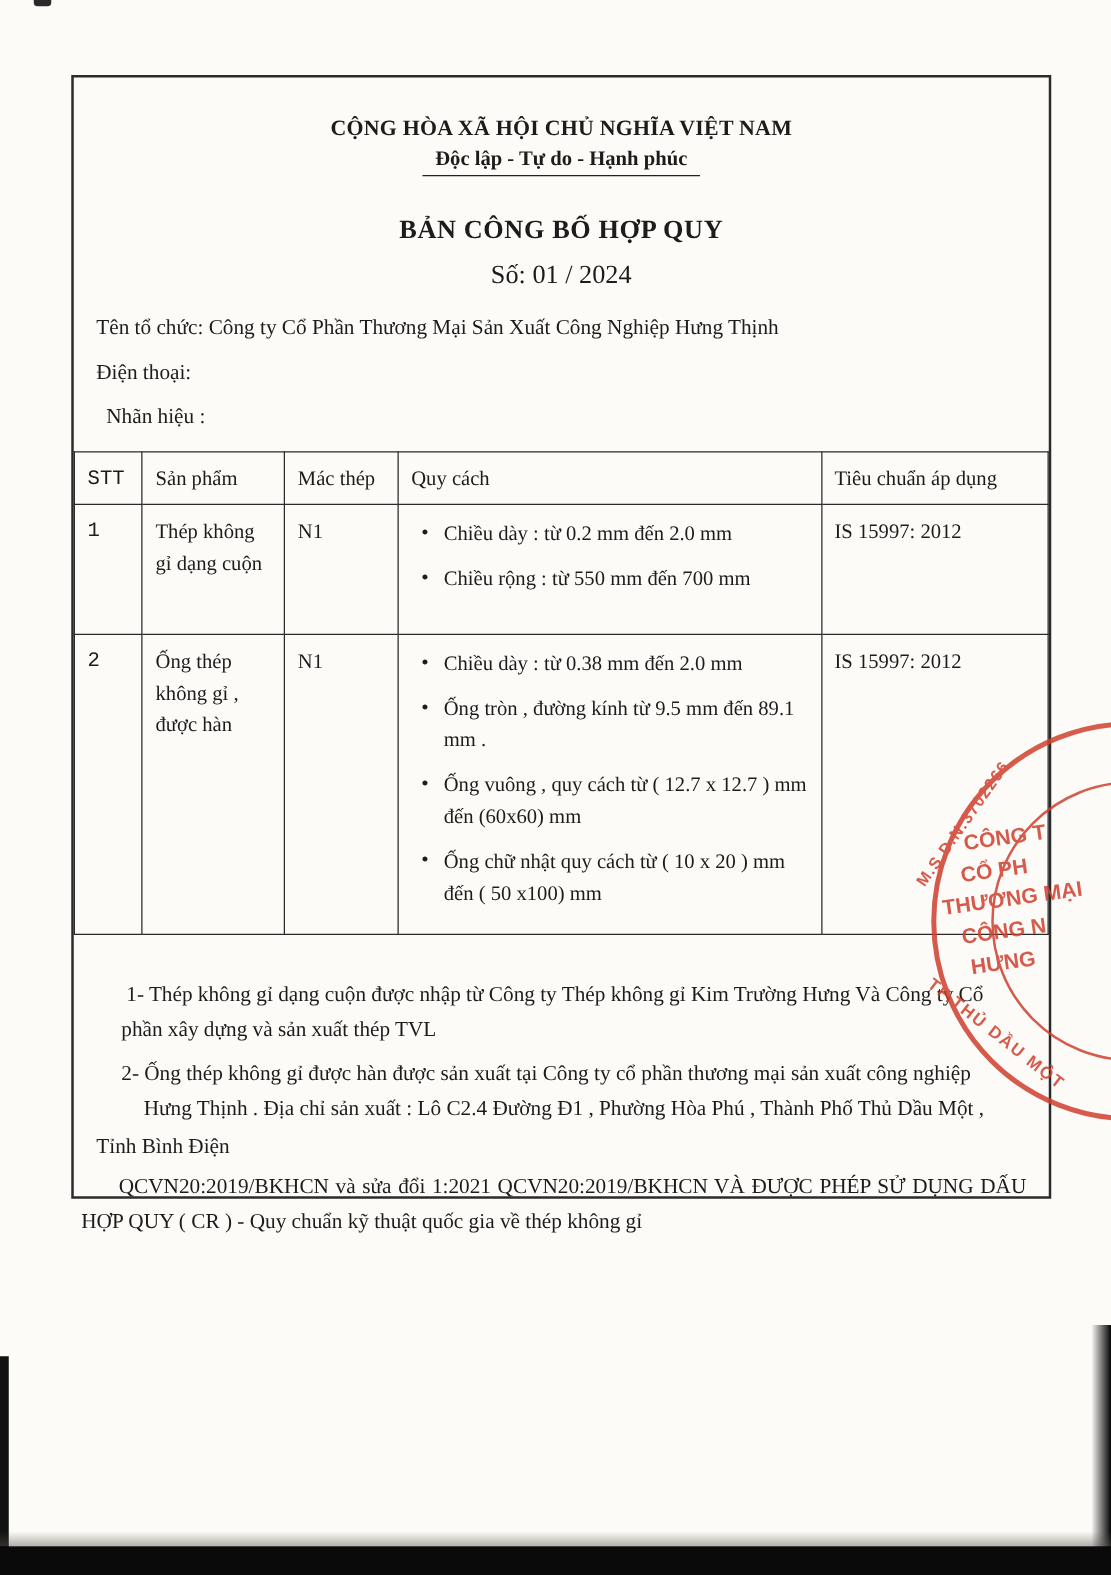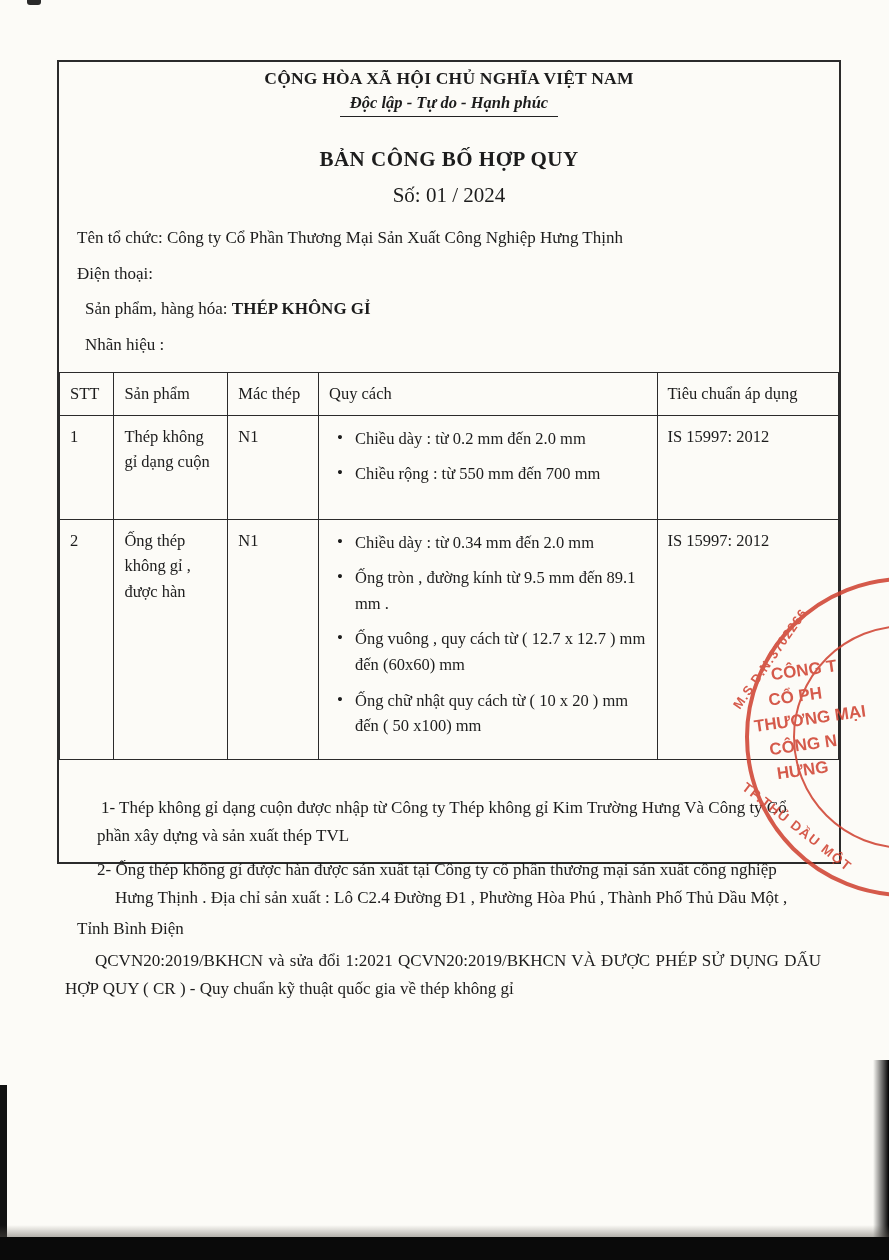--- a/index.html
+++ b/index.html
@@ -3,47 +3,47 @@
 <meta charset="utf-8">
 <style>
   * { margin:0; padding:0; box-sizing:border-box; }
   html,body { background:#d9d9d9; }
   .page {
     position:relative; width:889px; height:1260px; margin:0 auto;
     background:#fcfbf7; overflow:hidden;
     font-family:"Liberation Serif", serif; color:#1c1c1c;
   }
   .frame {
-    position:absolute; left:57px; top:60px; width:784px; height:804px;
-    border:2px solid #2b2b2b; padding:6px 0 0 0;
+    position:absolute; left:57px; top:60px; width:784px; height:899px;
+    border:2px solid #2b2b2b; padding:30px 0 0 0;
   }
   .center { text-align:center; }
   .country { font-size:17.5px; font-weight:bold; letter-spacing:.2px; }
   .motto {
     display:inline-block; font-size:16.5px; font-weight:bold;
-    border-bottom:1.5px solid #222; padding:0 10px 3px; margin-top:4px;font-style:italic;
+    border-bottom:1.5px solid #222; padding:0 10px 3px; margin-top:4px;
   }
   .title { font-size:21px; font-weight:bold; letter-spacing:.5px; margin-top:30px; }
   .docnum { font-size:21px; margin-top:11px; }
   .para { font-size:17px; line-height:1.62; margin:8px 20px 0 18px; }
   .para.first { margin-top:16px; }
   .indent1 { margin-left:26px; }
   .indent2 { margin-left:30px; }
   .boldval { font-weight:bold; }
 
   table.spec {
     width:100%; border-collapse:collapse; margin-top:14px;
     font-size:16.5px; line-height:1.55;
   }
   .spec th, .spec td {
     border:1.6px solid #2b2b2b; padding:8px 10px;
     vertical-align:top; text-align:left; font-weight:normal;
   }
   .spec th { height:40px; }
-  .th-stt, .c-stt { text-align:center; }
+  .th-stt, .c-stt { text-align:center;font-family:Liberation Mono, monospace; }
   .c-mt { text-align:center; }
   .c-sp { text-align:justify; }
   .row-1 td { height:104px; }
   .row-2 td { height:240px; }
   ul.quycach { list-style:none; padding-left:26px; margin-top:2px; }
   ul.quycach li { position:relative; margin-bottom:10px; }
   ul.quycach li::before {
     content:"•"; position:absolute; left:-18px; top:-1px; font-size:17px;
   }
 
@@ -112,23 +112,20 @@
     <div class="center">
       <div class="country">CỘNG HÒA XÃ HỘI CHỦ NGHĨA VIỆT NAM</div>
       <div><span class="motto">Độc lập - Tự do - Hạnh phúc</span></div>
     </div>
 
     <div class="center title">BẢN CÔNG BỐ HỢP QUY</div>
     <div class="center docnum">Số: 01 / 2024</div>
 
     <div class="para first">Tên tổ chức: Công ty Cổ Phần Thương Mại Sản Xuất Công Nghiệp Hưng Thịnh</div>
     <div class="para">Điện thoại:</div>
-    <div class="para indent1">
-      <span>Sản phẩm, hàng hóa: </span><span class="boldval">THÉP KHÔNG GỈ</span>
-    </div>
     <div class="para indent1">Nhãn hiệu :</div>
 
     <table class="spec">
       <colgroup>
         <col style="width:54px">
           <col style="width:113px">
           <col style="width:90px">
           <col style="width:336px">
           <col style="width:180px">
       </colgroup>
@@ -153,21 +150,21 @@
               </ul>
           </td>
           <td>IS 15997: 2012</td>
         </tr>
         <tr class="row-2">
           <td class="c-stt">2</td>
           <td class="c-sp">Ống thép không gỉ , được hàn</td>
           <td class="c-mt">N1</td>
           <td>
             <ul class="quycach">
-                <li>Chiều dày : từ 0.34 mm đến 2.0 mm</li>
+                <li>Chiều dày : từ 0.38 mm đến 2.0 mm</li>
                 <li>Ống tròn , đường kính từ 9.5 mm đến 89.1 mm .</li>
                 <li>Ống vuông , quy cách từ ( 12.7 x 12.7 ) mm đến (60x60) mm</li>
                 <li>Ống chữ nhật quy cách từ ( 10 x 20 ) mm đến ( 50 x100) mm</li>
               </ul>
           </td>
           <td>IS 15997: 2012</td>
         </tr>
       </tbody>
     </table>
 

